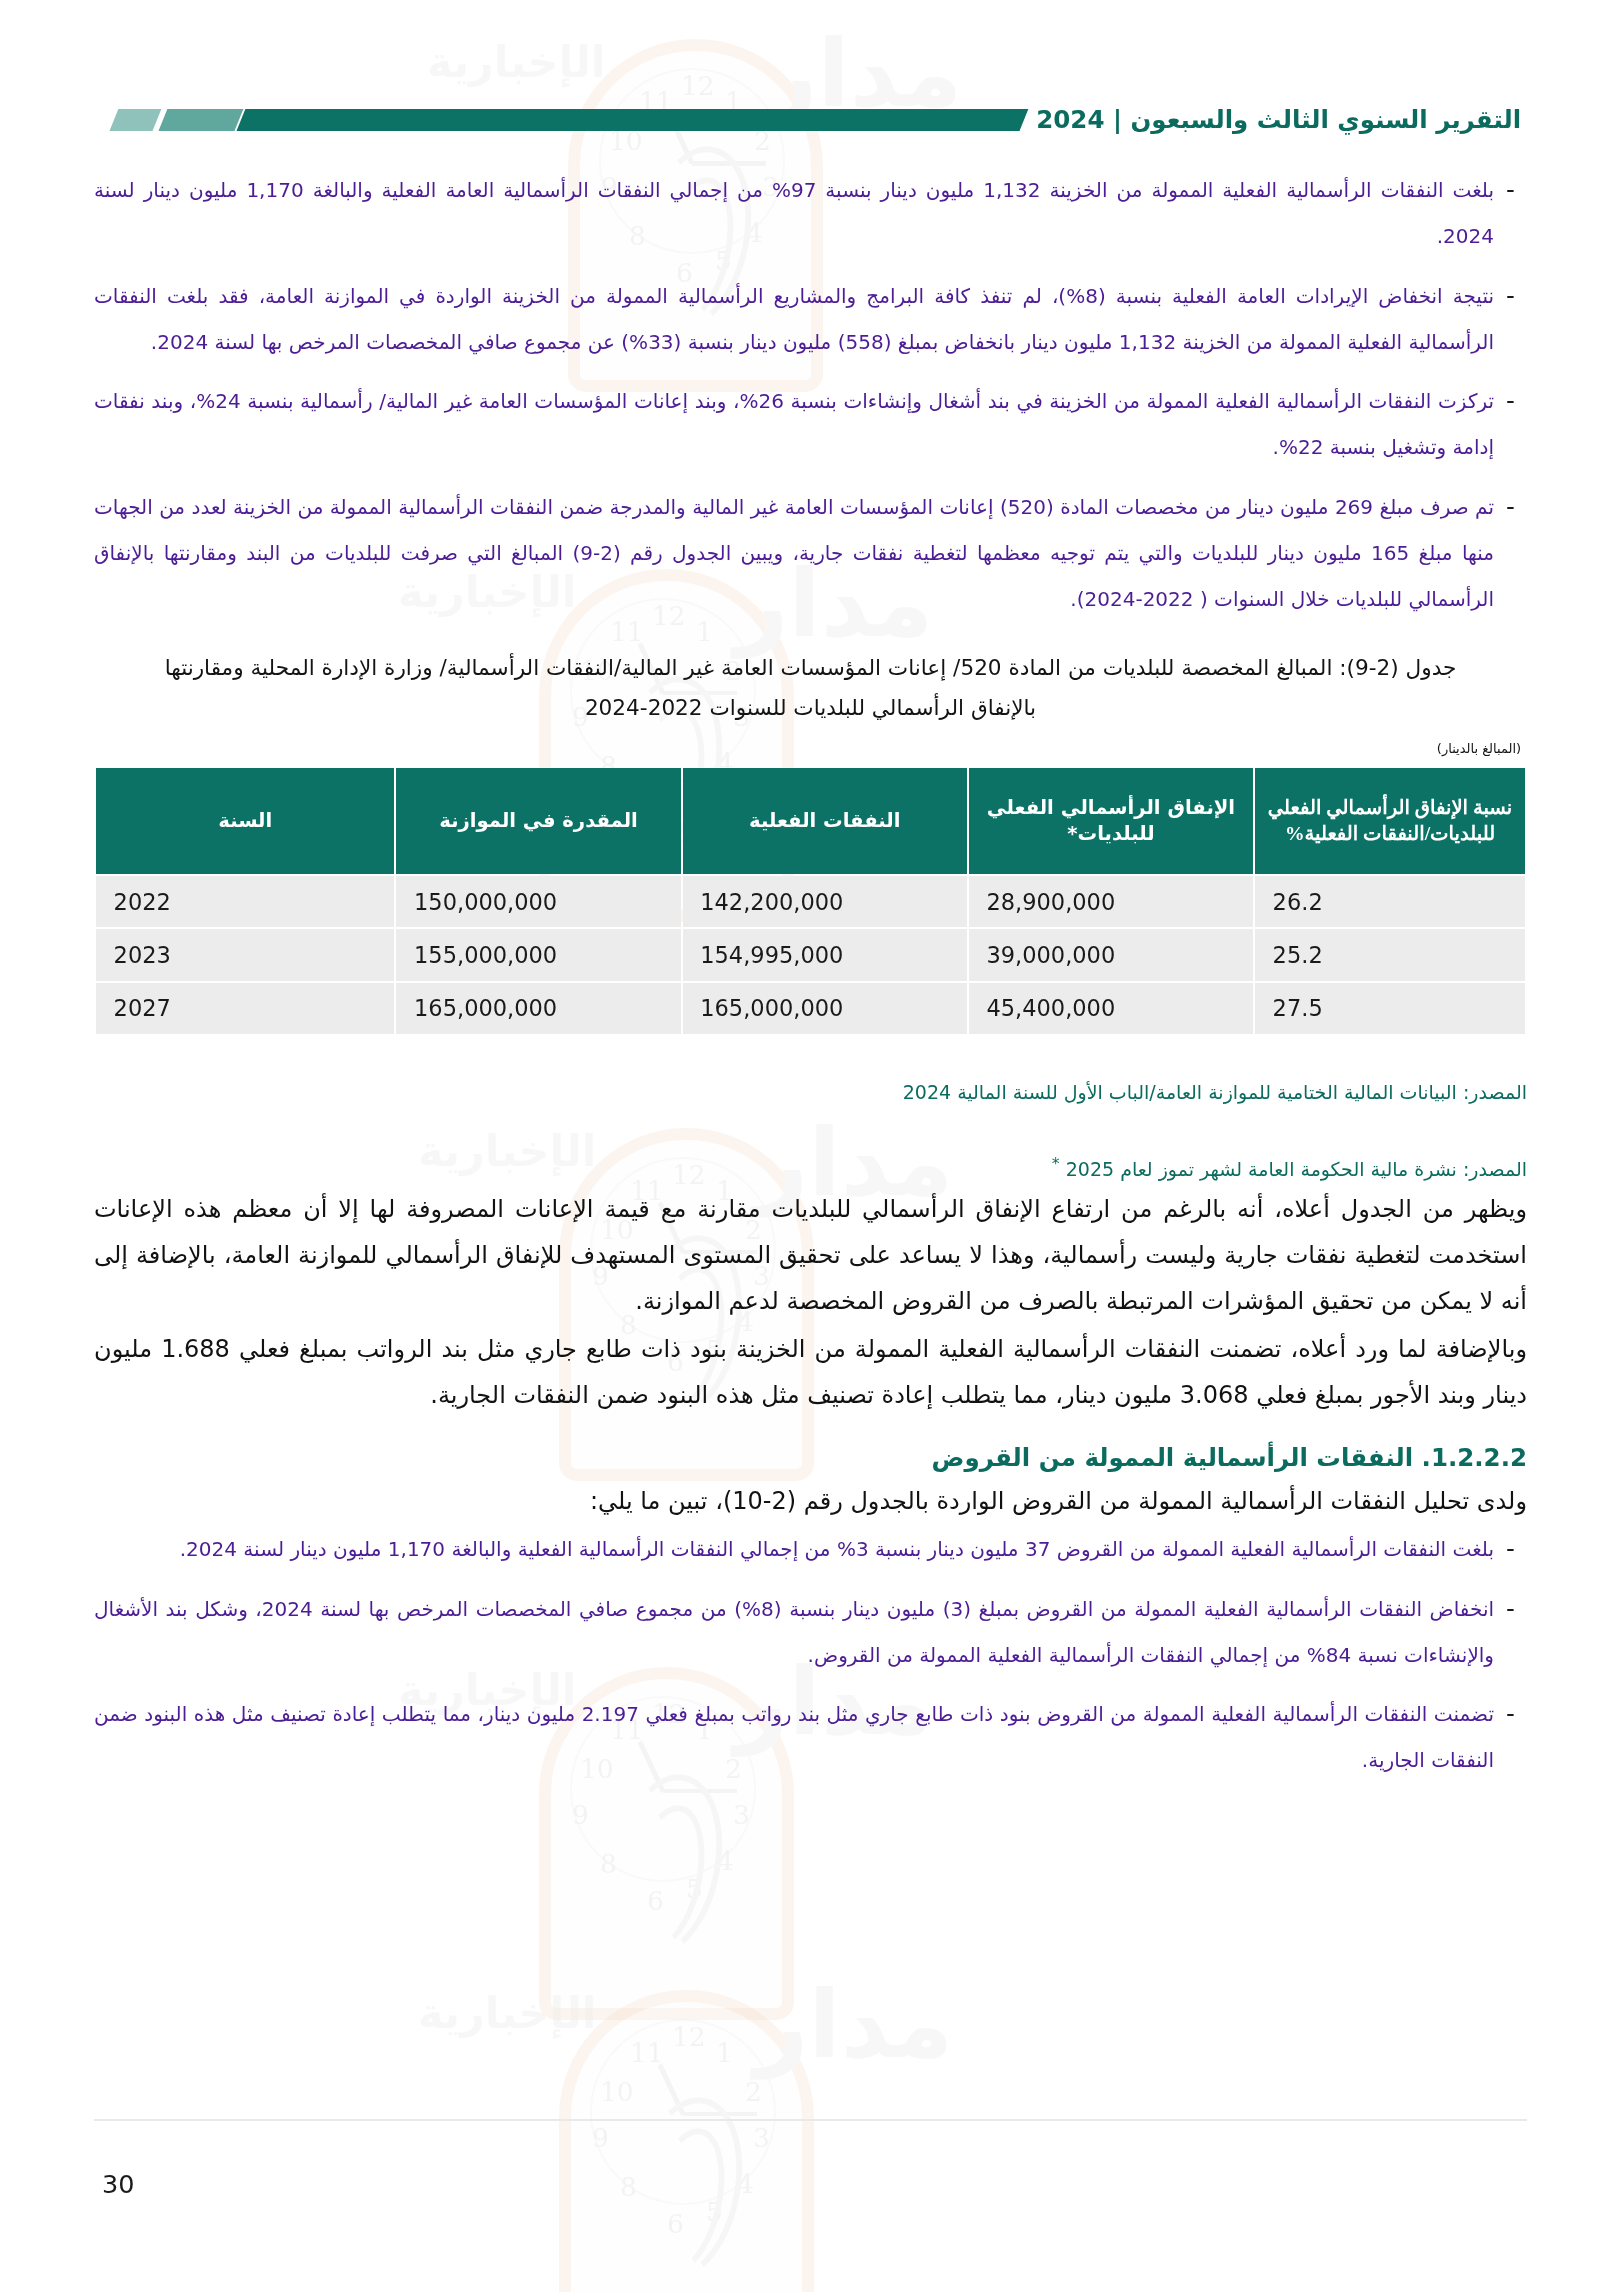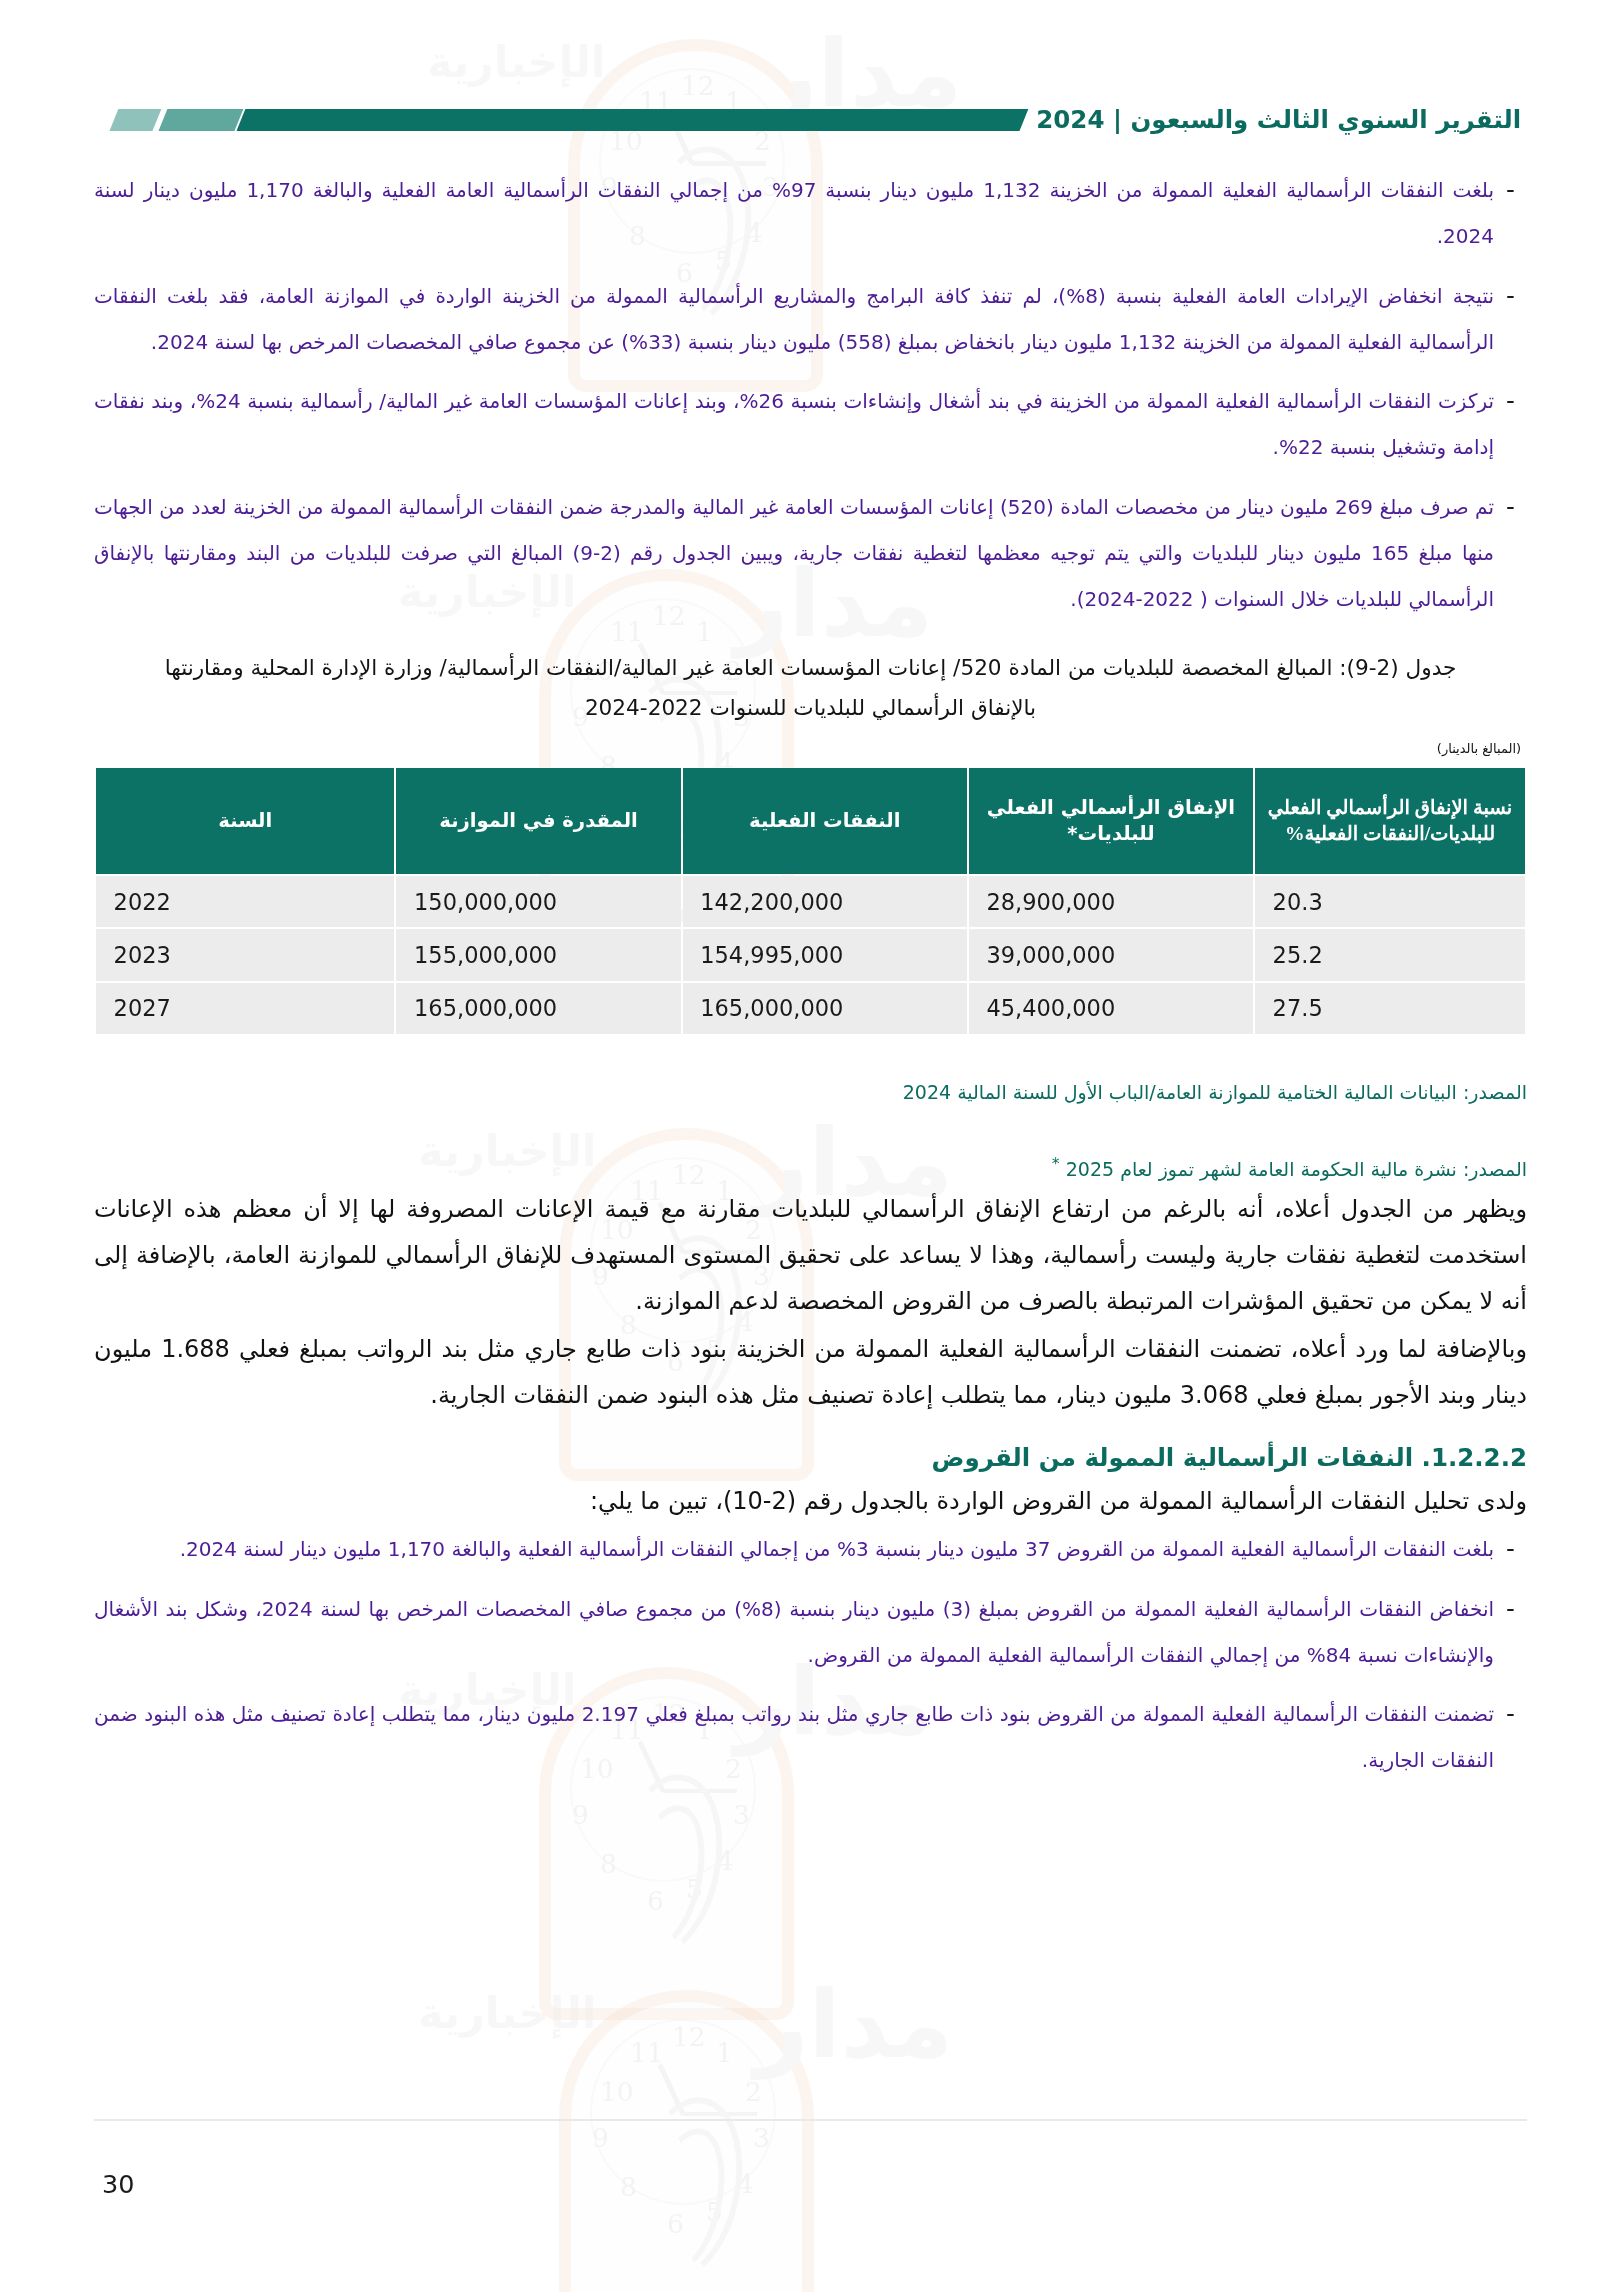--- a/index.html
+++ b/index.html
@@ -451,21 +451,21 @@
         <tr>
           <th class="col-ratio">نسبة الإنفاق الرأسمالي الفعلي للبلديات/النفقات الفعلية%</th>
           <th class="col-muni">الإنفاق الرأسمالي الفعلي للبلديات*</th>
           <th class="col-actual">النفقات الفعلية</th>
           <th class="col-budget">المقدرة في الموازنة</th>
           <th class="col-year">السنة</th>
         </tr>
       </thead>
       <tbody>
         <tr>
-          <td>20.3</td>
+          <td>26.2</td>
           <td>28,900,000</td>
           <td>142,200,000</td>
           <td>150,000,000</td>
           <td>2022</td>
         </tr>
         <tr>
           <td>25.2</td>
           <td>39,000,000</td>
           <td>154,995,000</td>
           <td>155,000,000</td>

